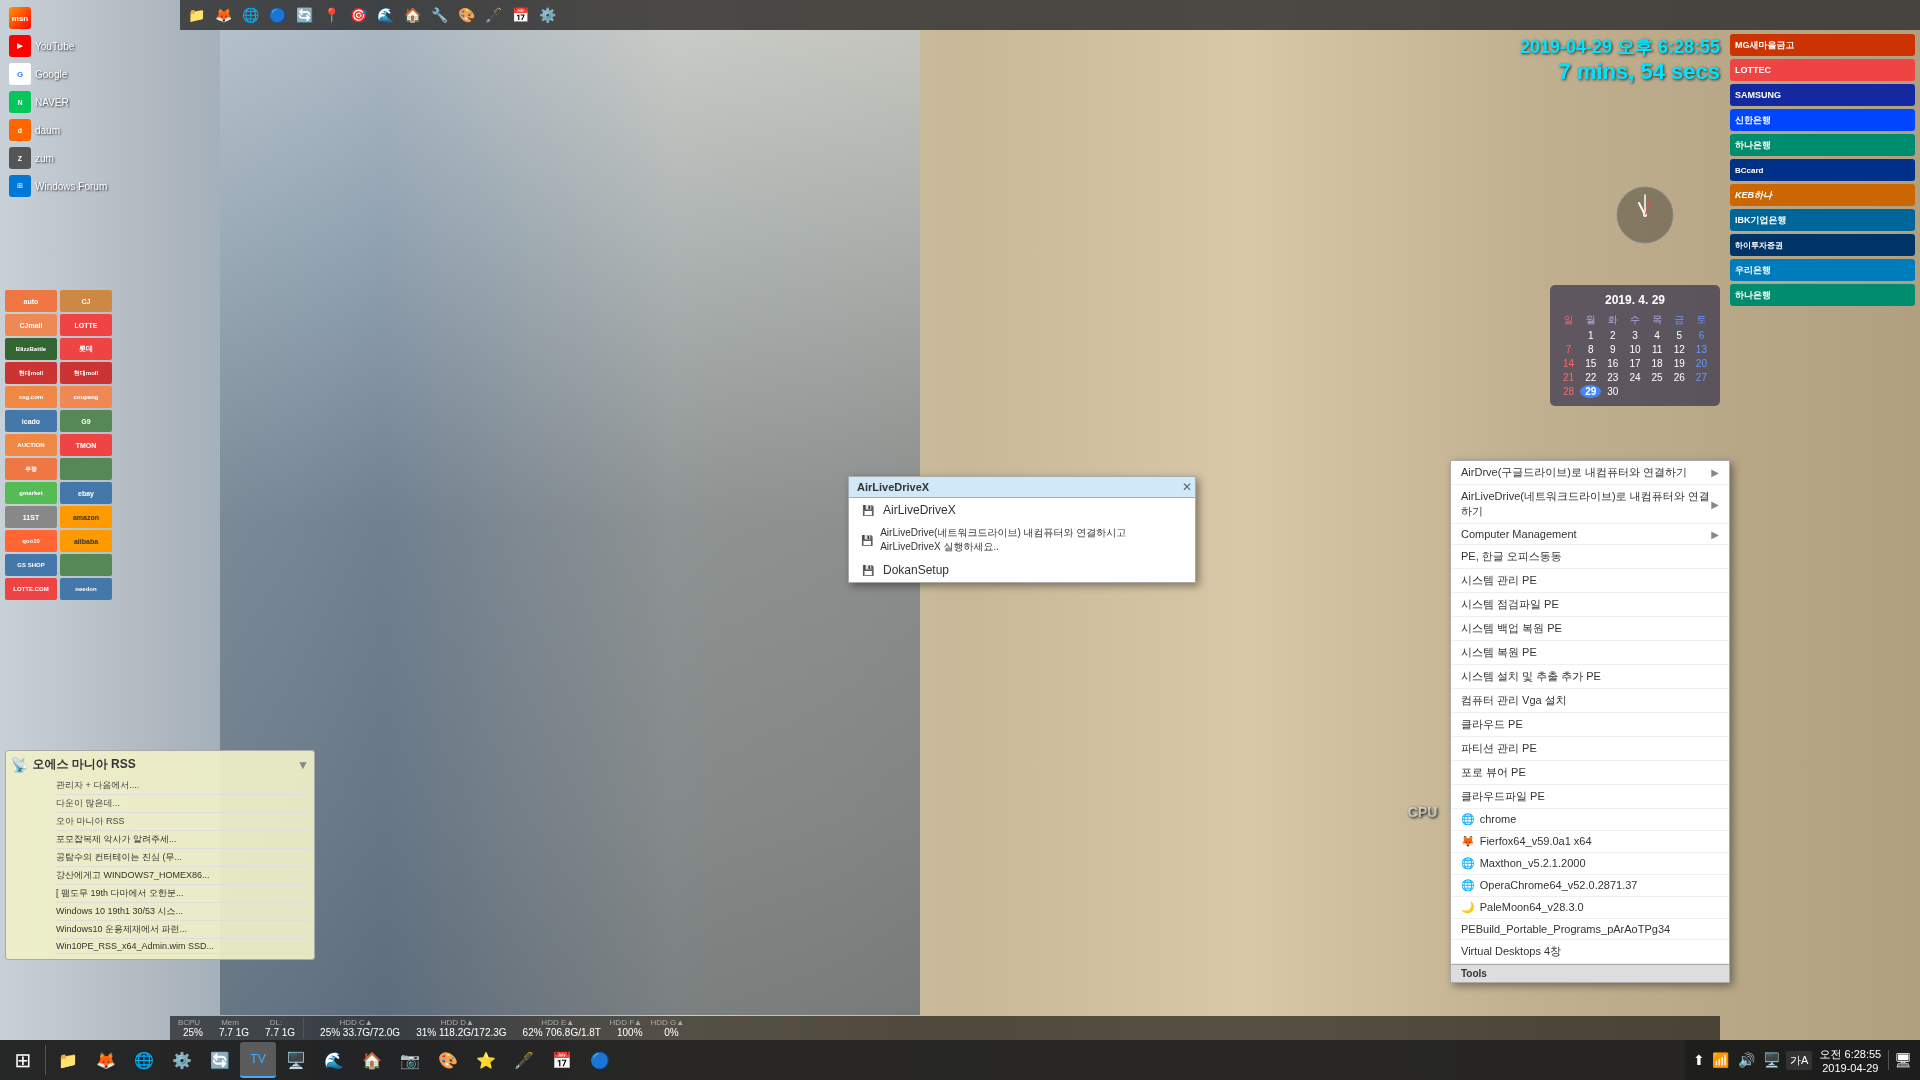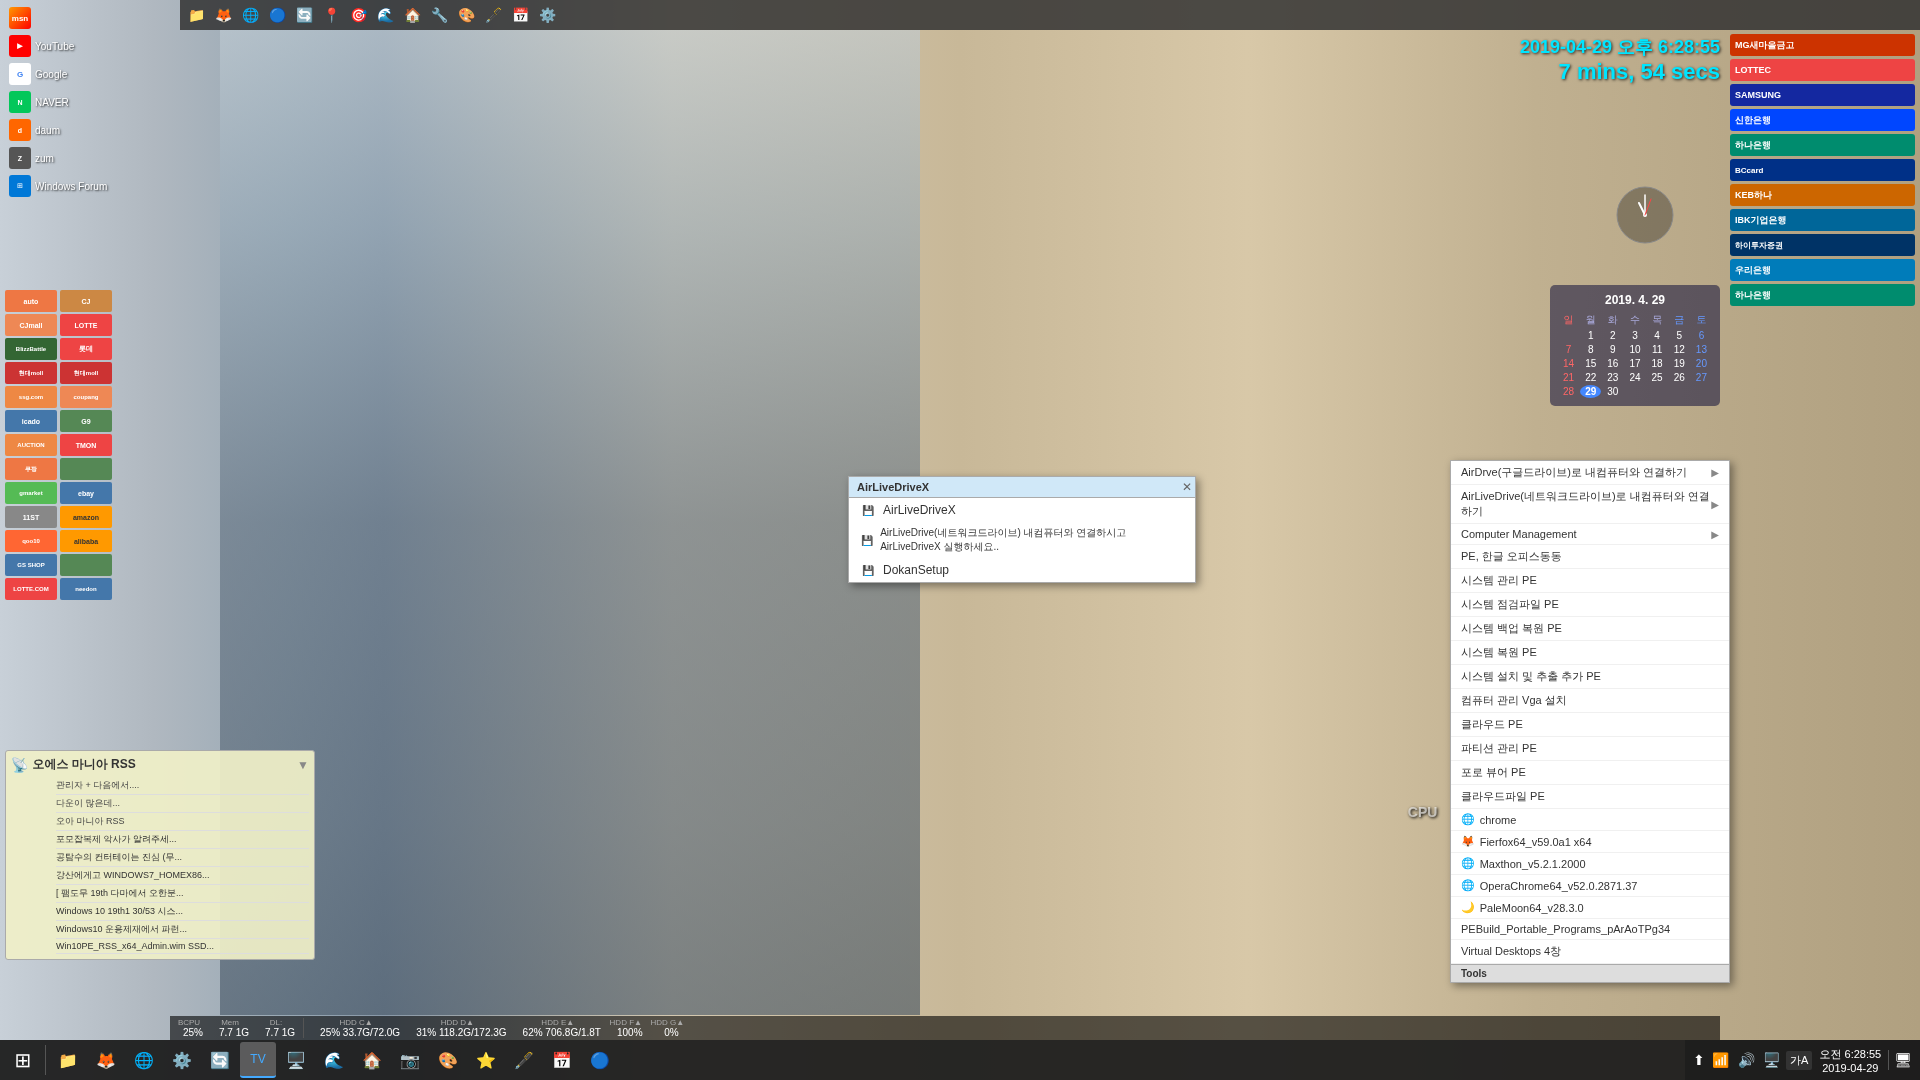--- a/index.html
+++ b/index.html
@@ -259,21 +259,21 @@
       color: #333;
     }
     #right-context-menu .rcm-item {
       display: flex;
       align-items: center;
       justify-content: space-between;
       padding: 4px 10px;
       cursor: pointer;
       border-bottom: 1px solid #f0f0f0;
     }
-    .rcm-item-left { display: flex; align-items: center; gap: 5px; }
+    .rcm-item-left { display: flex; gap: 5px; }
     .rcm-arrow { color: #888; font-size: 10px; }
 
     
     #bottom-taskbar {
       position: absolute;
       bottom: 0;
       left: 0;
       right: 0;
       height: 40px;
       background: rgba(30,30,30,0.95);
@@ -560,21 +560,21 @@
     </div>
   </div>
 
   <div id="brand-sidebar">
     <div class="brand-item" style="background:#cc3300;">MG새마을금고</div>
     <div class="brand-item" style="background:#e44;">LOTTEC</div>
     <div class="brand-item" style="background:#1428a0;">SAMSUNG</div>
     <div class="brand-item" style="background:#0046ff;">신한은행</div>
     <div class="brand-item" style="background:#008c6e;">하나은행</div>
     <div class="brand-item" style="background:#003087;font-size:8px;">BCcard</div>
-    <div class="brand-item" style="background:#cc6600;">KEB하나</div>
+    <div class="brand-item" style="background:#cc6600;font-style:italic;">KEB하나</div>
     <div class="brand-item" style="background:#006699;">IBK기업은행</div>
     <div class="brand-item" style="background:#003366;font-size:8px;">하이투자증권</div>
     <div class="brand-item" style="background:#007cba;">우리은행</div>
     <div class="brand-item" style="background:#008c6e;">하나은행</div>
   </div>
 
   <div style="position:absolute;bottom:260px;right:420px;display:flex;gap:30px;z-index:5;">
     <div style="text-align:center;">
       <div style="color:rgba(255,255,255,0.6);font-size:14px;font-weight:bold;text-shadow:1px 1px 3px black;">CPU</div>
     </div>

